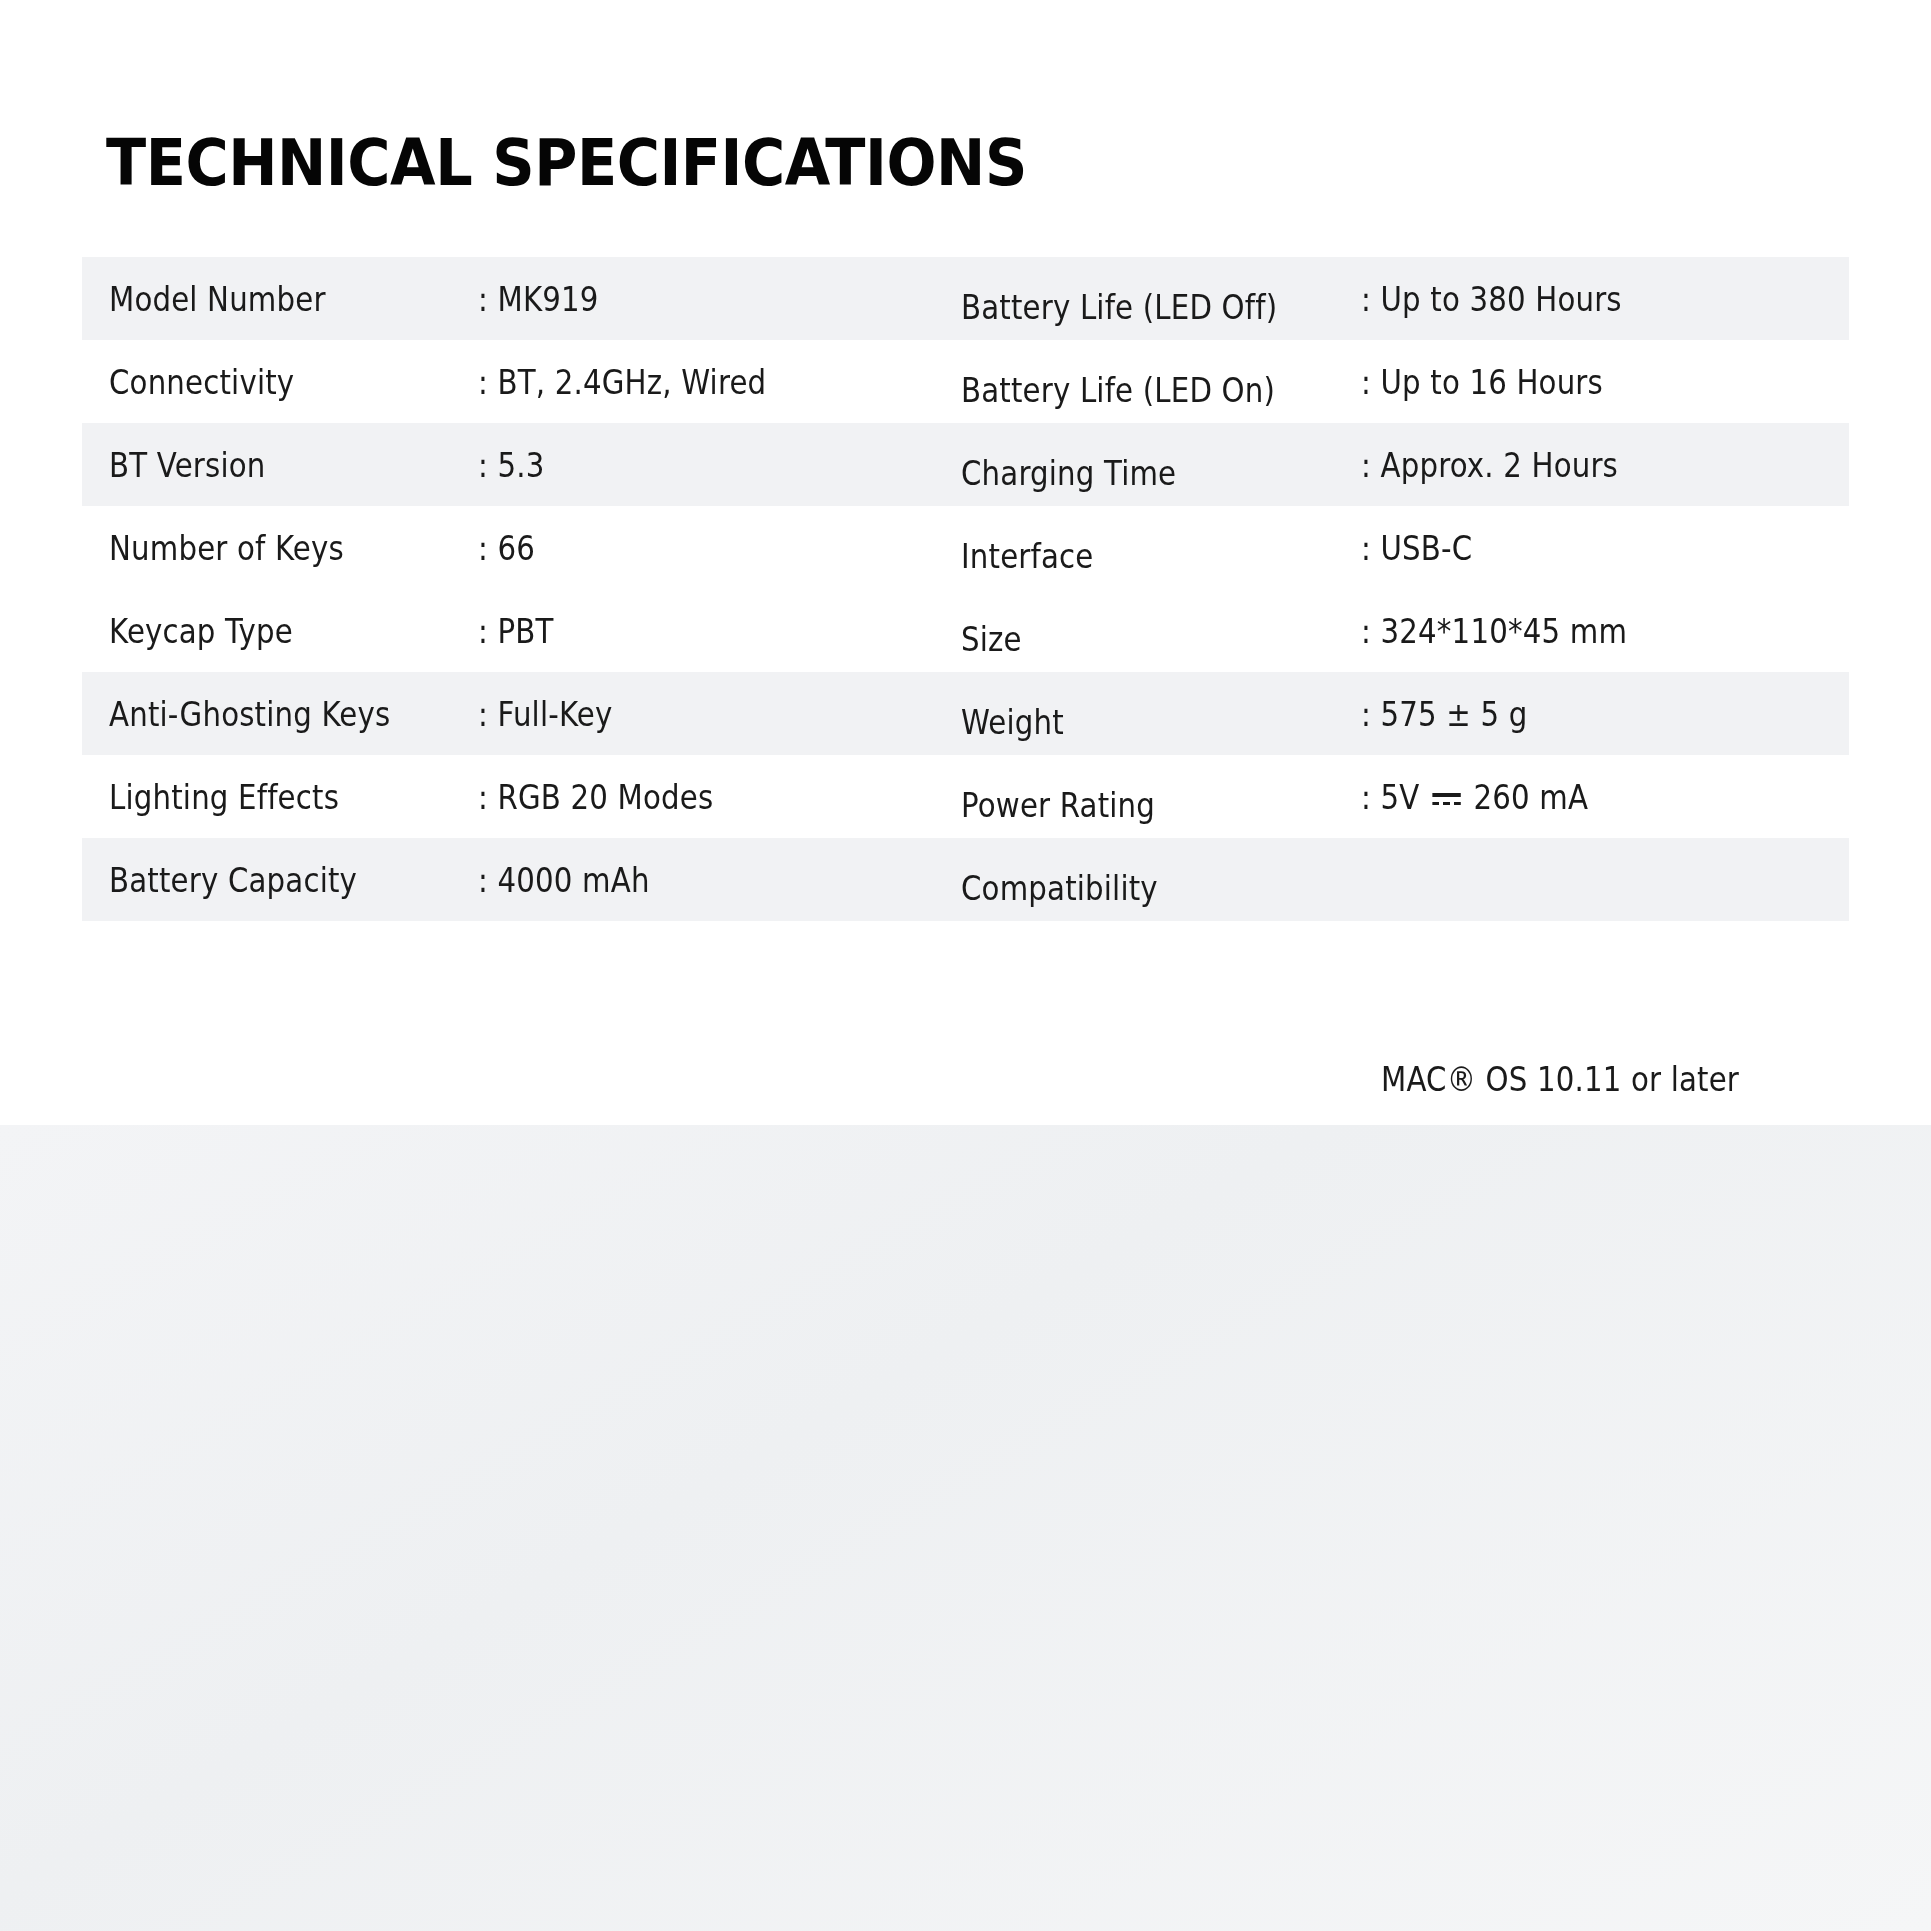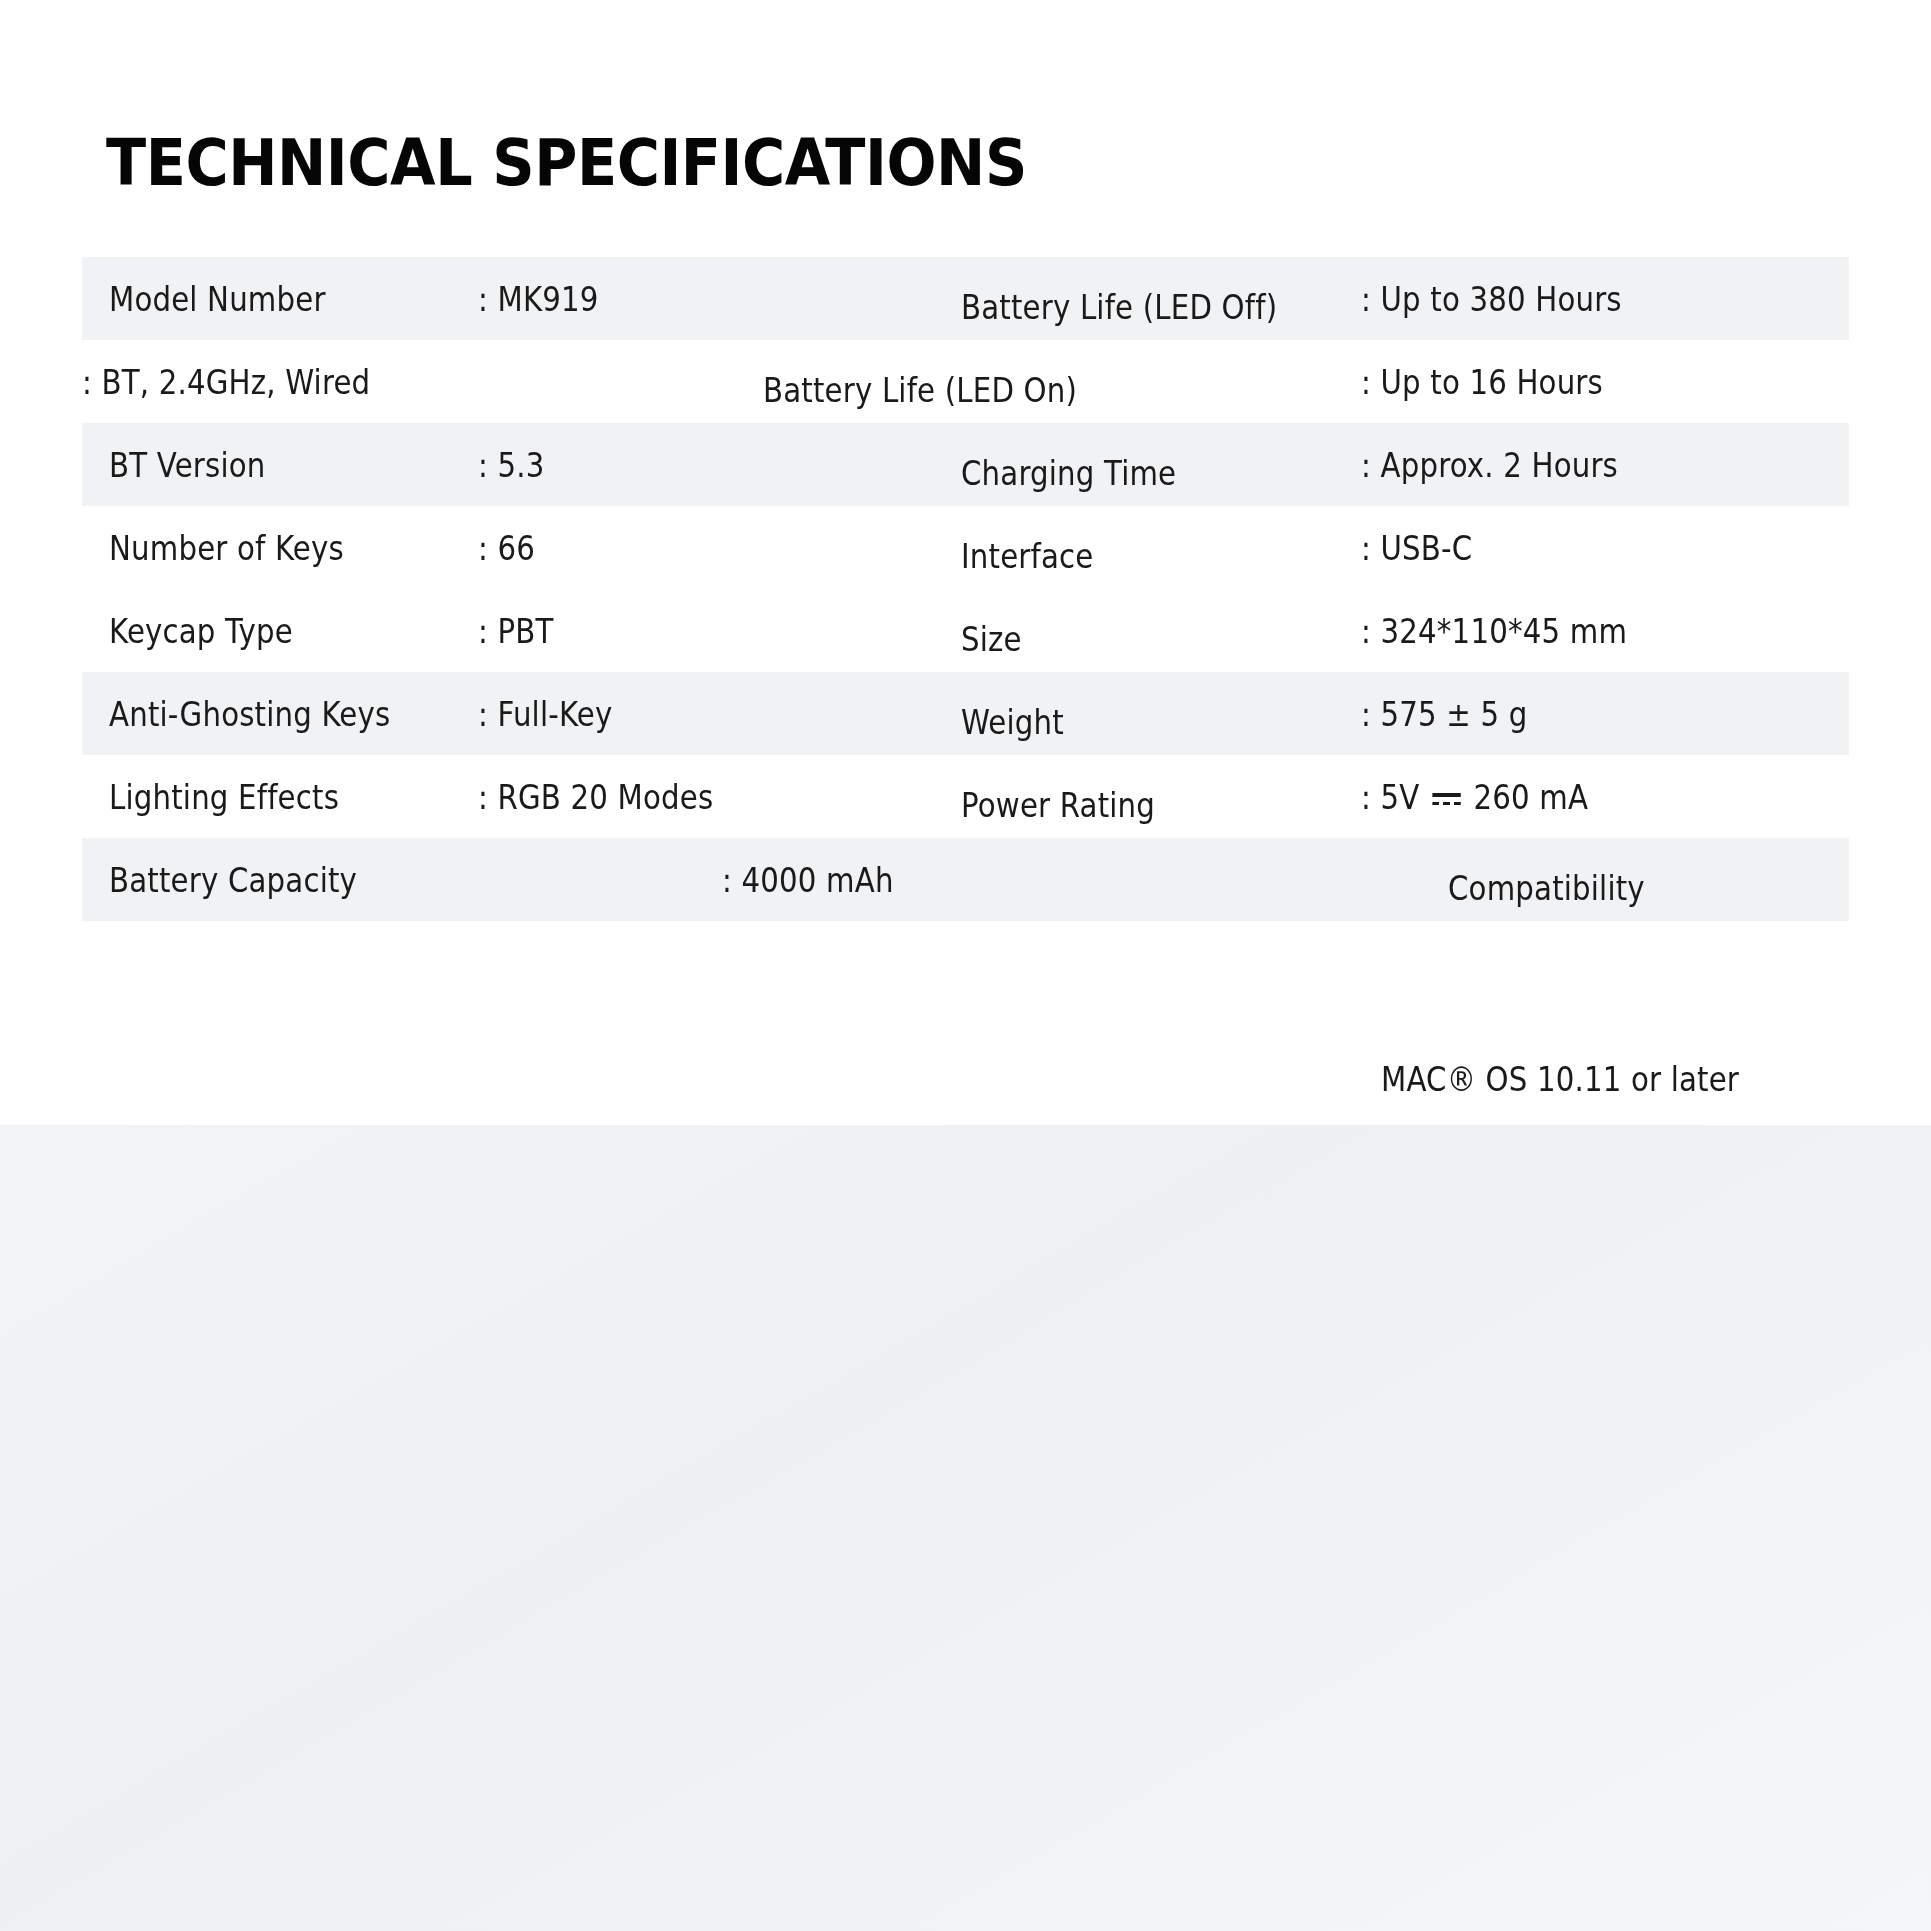--- a/index.html
+++ b/index.html
@@ -37,21 +37,20 @@
     position: absolute;
     left: 82px;
     top: 257px;
     width: 1767px;
   }
   .spec-row {
     display: flex;
     width: 100%;
     height: 83px;
     align-items: center;
-    justify-content: space-between;
   }
   .spec-row.alt { background: #f1f2f4; }
   .spec-row.plain { background: #ffffff; }
 
   .cell {
     display: flex;
     align-items: center;
     height: 100%;
   }
   .c-label {
@@ -137,20 +136,23 @@
           <span class="val">: MK919</span>
         </div>
         <div class="cell c-label2">
           <span class="lbl">Battery Life (LED Off)</span>
         </div>
         <div class="cell c-value2">
           <span class="val">: Up to 380 Hours</span>
         </div>
       </div>
       <div class="spec-row plain">
+        <div class="cell c-label">
+          <span class="lbl">Connectivity</span>
+        </div>
         <div class="cell c-value">
           <span class="val">: BT, 2.4GHz, Wired</span>
         </div>
         <div class="cell c-label2">
           <span class="lbl">Battery Life (LED On)</span>
         </div>
         <div class="cell c-value2">
           <span class="val">: Up to 16 Hours</span>
         </div>
       </div>

